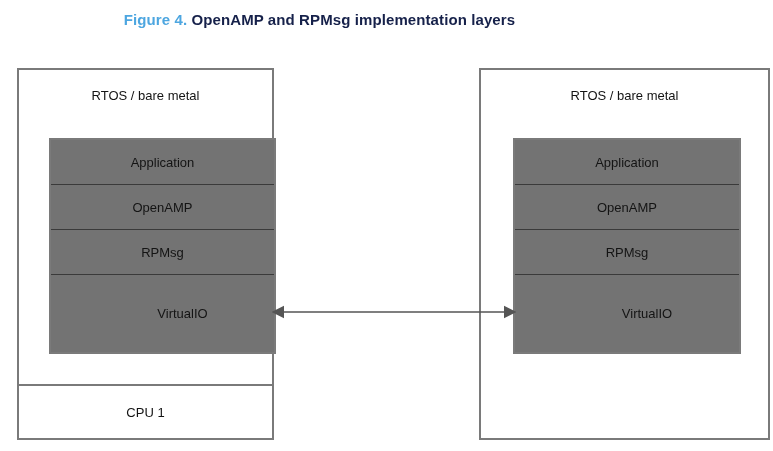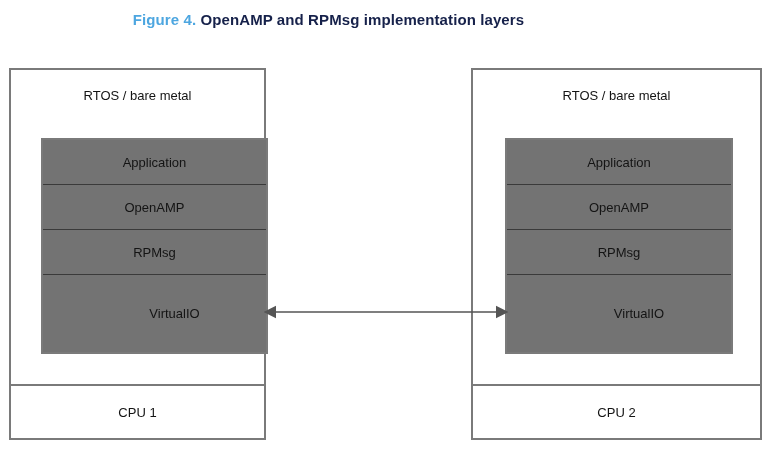--- a/index.html
+++ b/index.html
@@ -12,41 +12,41 @@
     height: 451px;
     position: relative;
     overflow: hidden;
     font-family: "Liberation Sans", sans-serif;
     -webkit-font-smoothing: antialiased;
   }
 
   
   #figure-caption {
     position: absolute;
-    left: 9px;
+    left: 0;
     top: 10px;
     width: 639px;
     text-align: center;
     font-size: 15px;
     font-weight: bold;
     letter-spacing: 0.1px;
     white-space: nowrap;
     line-height: 20px;
   }
   #figure-caption .fig-num {
     color: #4da6e0;
   }
   #figure-caption .fig-title {
     color: #16214a;
   }
 
   
   #diagram {
     position: absolute;
-    left: 0;
+    left: 8px;
     top: 0;
     width: 761px;
     height: 451px;
   }
 
   
   .cpu-block {
     position: absolute;
     box-sizing: border-box;
     border: 2px solid #7a7a7a;
@@ -163,21 +163,20 @@
 
     <div class="os-label">RTOS / bare metal</div>
 
     <div class="layer-stack" id="layer-stack-2">
       <div class="layer-row h-std">Application</div>
       <div class="layer-row h-std">OpenAMP</div>
       <div class="layer-row h-std">RPMsg</div>
       <div class="layer-row h-tall">VirtualIO</div>
     </div>
 
-    <div class="cpu-footer">CPU 2</div>
   </div>
 
   <svg id="connector-arrow" viewBox="0 0 244 24" width="244" height="24" xmlns="http://www.w3.org/2000/svg">
     <defs>
       <marker id="arrow-left" markerWidth="9" markerHeight="9" refX="8.5" refY="4.5" orient="auto">
         <path d="M8.5,0.6 L8.5,8.4 L0.6,4.5 Z" fill="#555555"></path>
       </marker>
       <marker id="arrow-right" markerWidth="9" markerHeight="9" refX="0.5" refY="4.5" orient="auto">
         <path d="M0.5,0.6 L0.5,8.4 L8.4,4.5 Z" fill="#555555"></path>
       </marker>

